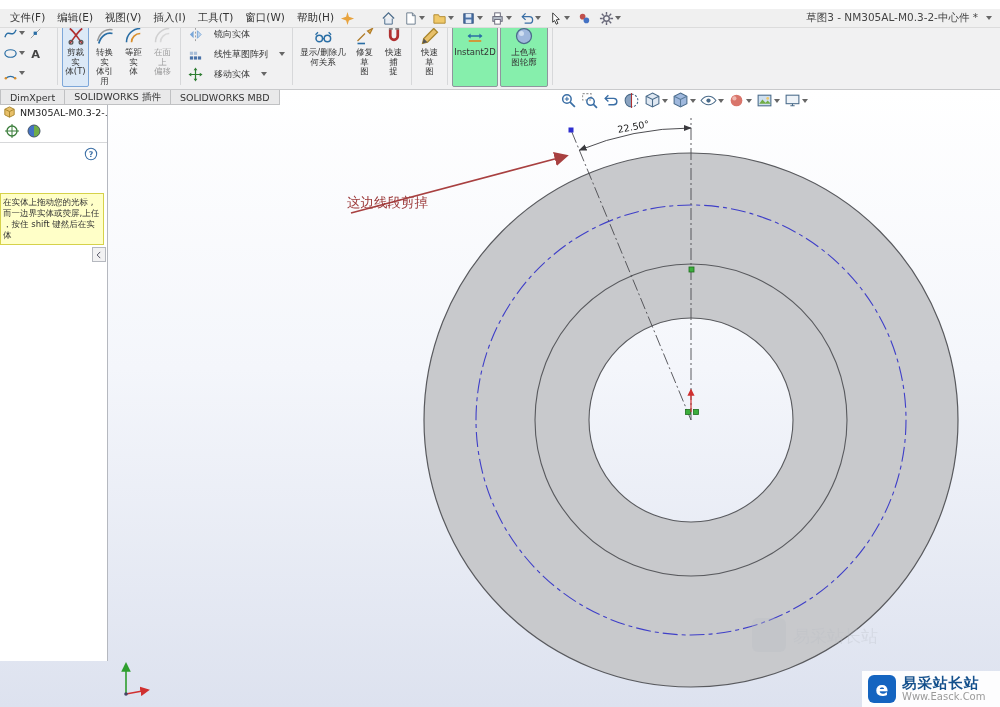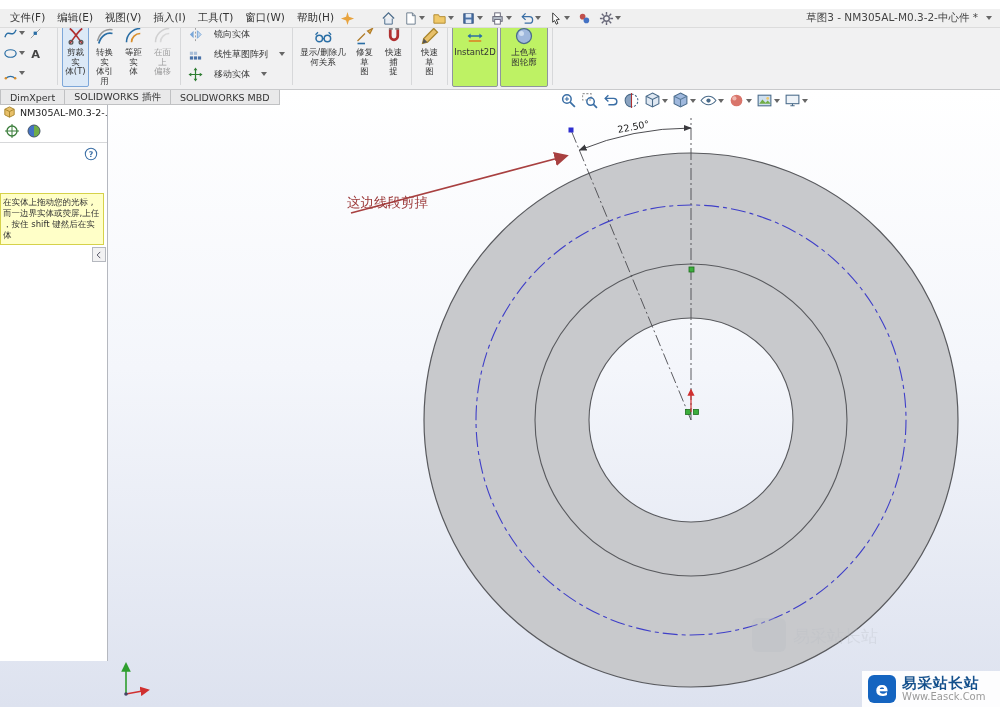--- a/index.html
+++ b/index.html
@@ -26,21 +26,21 @@
   .sketchcol { width:54px; padding:4px 3px; display:grid; grid-template-columns:1fr 1fr; gap:2px; align-content:start; }
   .scell { display:flex; align-items:center; gap:1px; height:18px; }
   .bigbtn { width:27px; margin:2px 1px; padding-top:3px; display:flex; flex-direction:column; align-items:center;
             font-size:8.5px; line-height:9.5px; color:#333; text-align:center; border:1px solid transparent; border-radius:2px; }
   .bigbtn .bicon { width:20px; height:20px; margin-bottom:2px; }
   .bigbtn .bicon svg { width:100%; height:100%; }
   .bigbtn.w52 { width:52px; }
   .bigbtn.w46 { width:46px; }
   .bigbtn.w30 { width:48px; }
   .bigbtn.selected { background:#dce9f7; border-color:#7da7d9; }
-  .bigbtn.pressed  { background:#bef264; border-color:#8f959e; }
+  .bigbtn.pressed  { background:#86efac; border-color:#8f959e; }
   .bigbtn.disabled { opacity:.45; }
   .rowcol { display:flex; flex-direction:column; justify-content:flex-start; padding-top:4px; }
   .rowbtn { display:flex; align-items:center; gap:11px; font-size:9px; color:#333; height:20px; padding:0 4px; }
   .rowbtn .i16 { width:15px; height:15px; }
 
   
   .tabbar { position:absolute; top:90px; left:0; height:15px; display:flex; z-index:7; font-size:9.5px; }
   .tab { padding:0 9px; background:#e9e9ea; border:1px solid #c0c1c3; border-top:none; margin-right:-1px;
          display:flex; align-items:center; color:#333; white-space:nowrap; }
 

